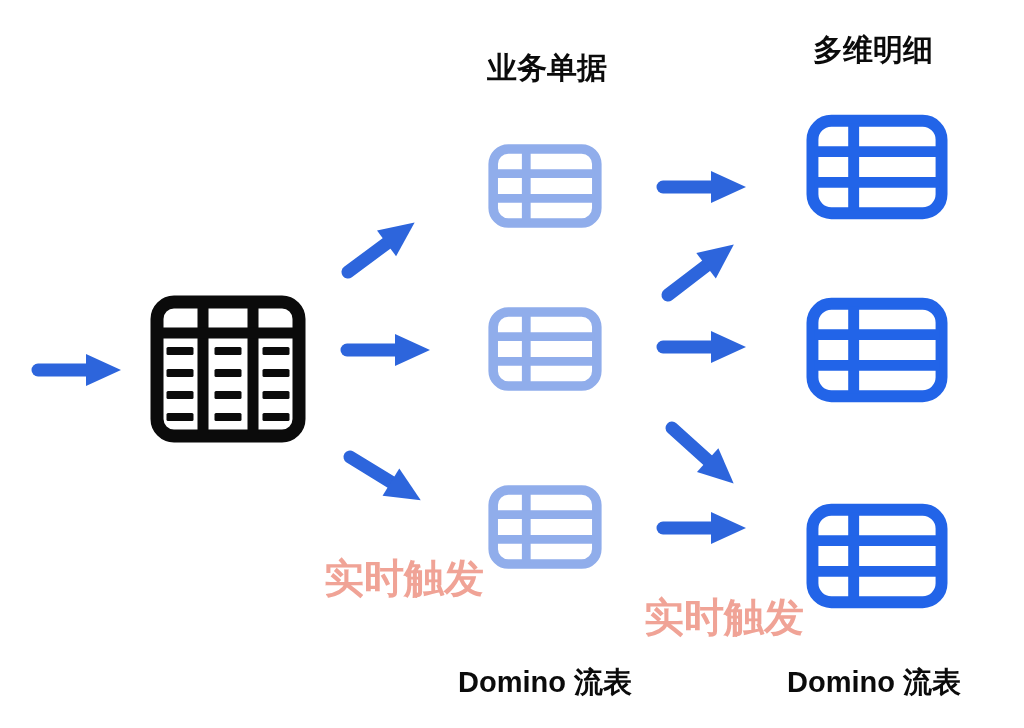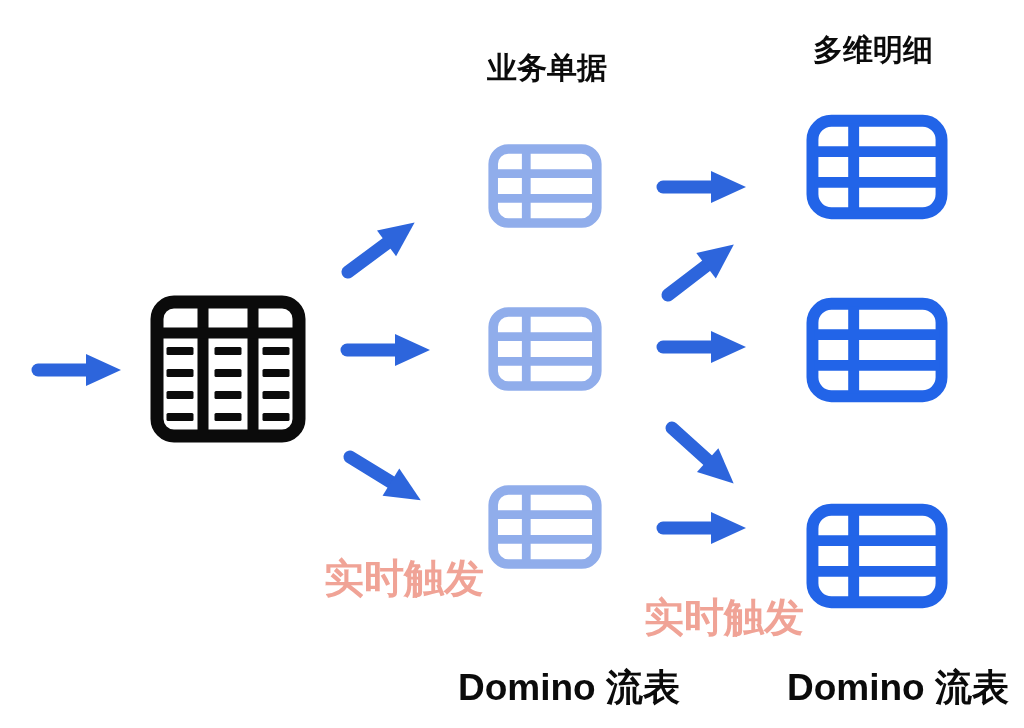--- a/index.html
+++ b/index.html
@@ -16,21 +16,21 @@
     position:relative;width:1024px;height:728px;background:var(--background);
     overflow:hidden;font-family:"Liberation Sans", sans-serif;
   }
   .lbl{position:absolute;font-weight:700;color:var(--label-text);white-space:nowrap;}
   .source-label{left:160px;top:226px;font-size:31px;}
   .middle-title{left:487px;top:48px;font-size:30px;}
   .right-title{left:813px;top:30px;font-size:30px;}
   .trigger{color:var(--trigger-text);font-size:40px;}
   .trigger-left{left:324px;top:551px;}
   .trigger-right{left:644px;top:590px;}
-  .caption{font-size:37px;}
+  .caption{font-size:29px;}
   .caption-middle{left:458px;top:663px;}
   .caption-right{left:787px;top:663px;}
 
   .icon{position:absolute;display:block;}
   .source-icon{left:150px;top:295px;width:156px;height:148px;}
   .mid-icon{width:114px;height:94px;}
   .mid-1{left:488px;top:139px;}
   .mid-2{left:488px;top:302px;}
   .mid-3{left:488px;top:480px;}
   .right-icon{width:142px;height:106px;}

